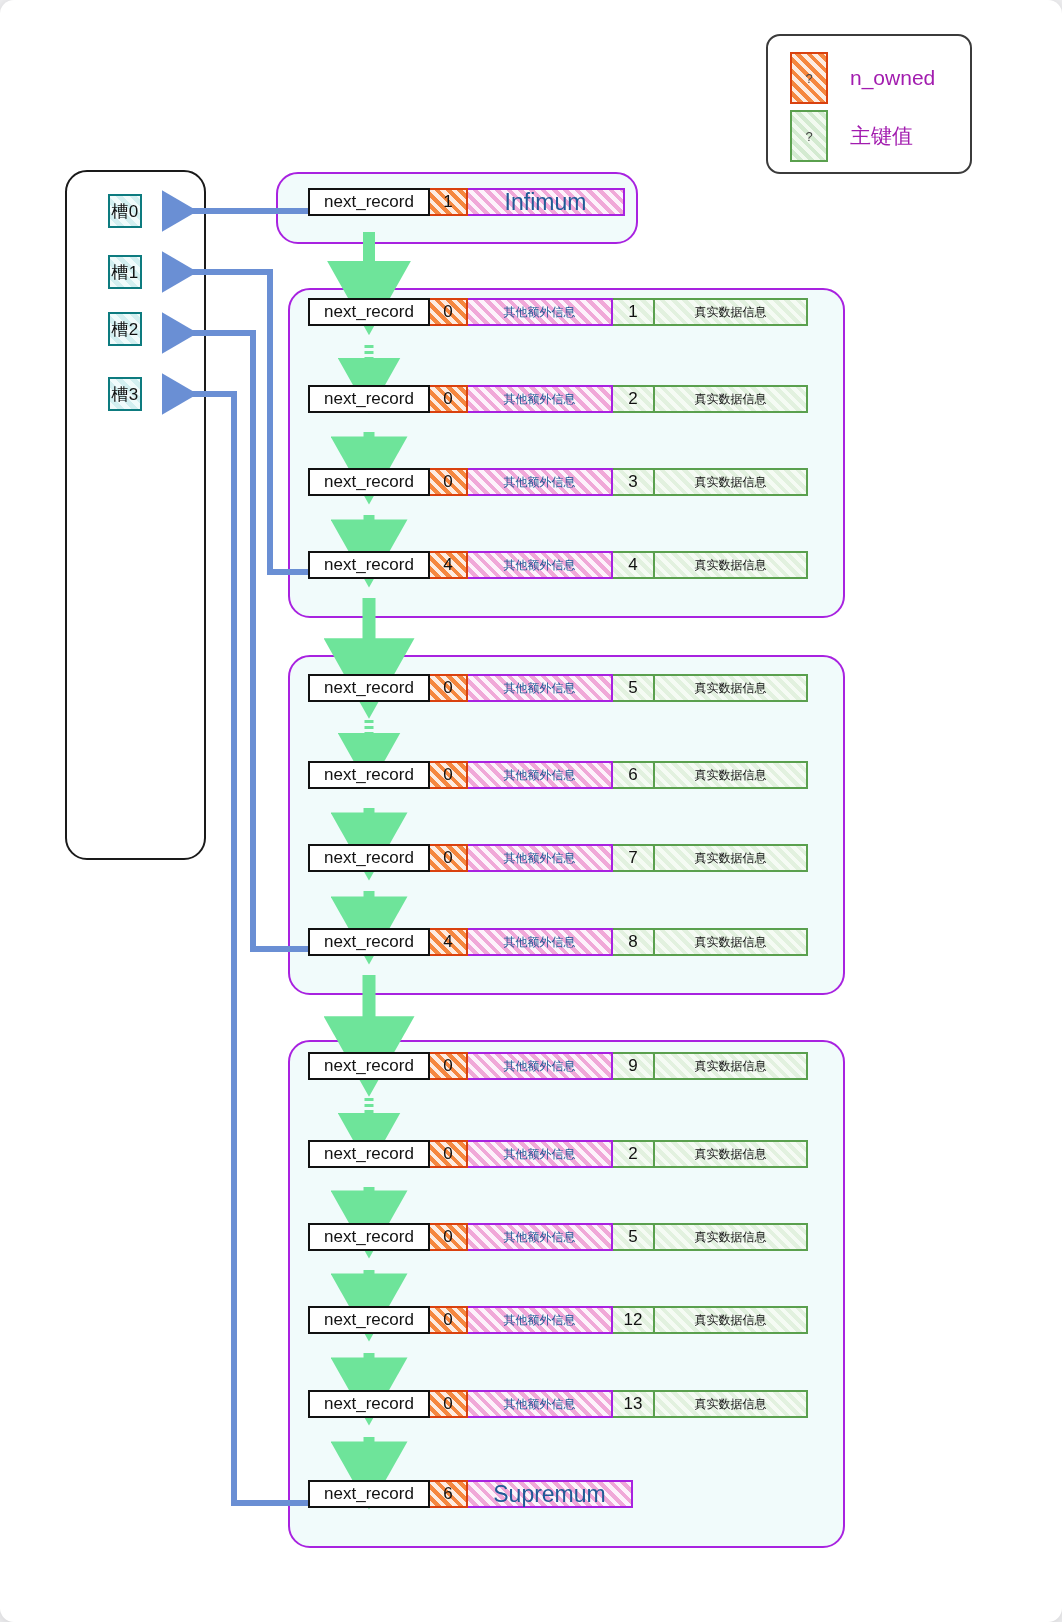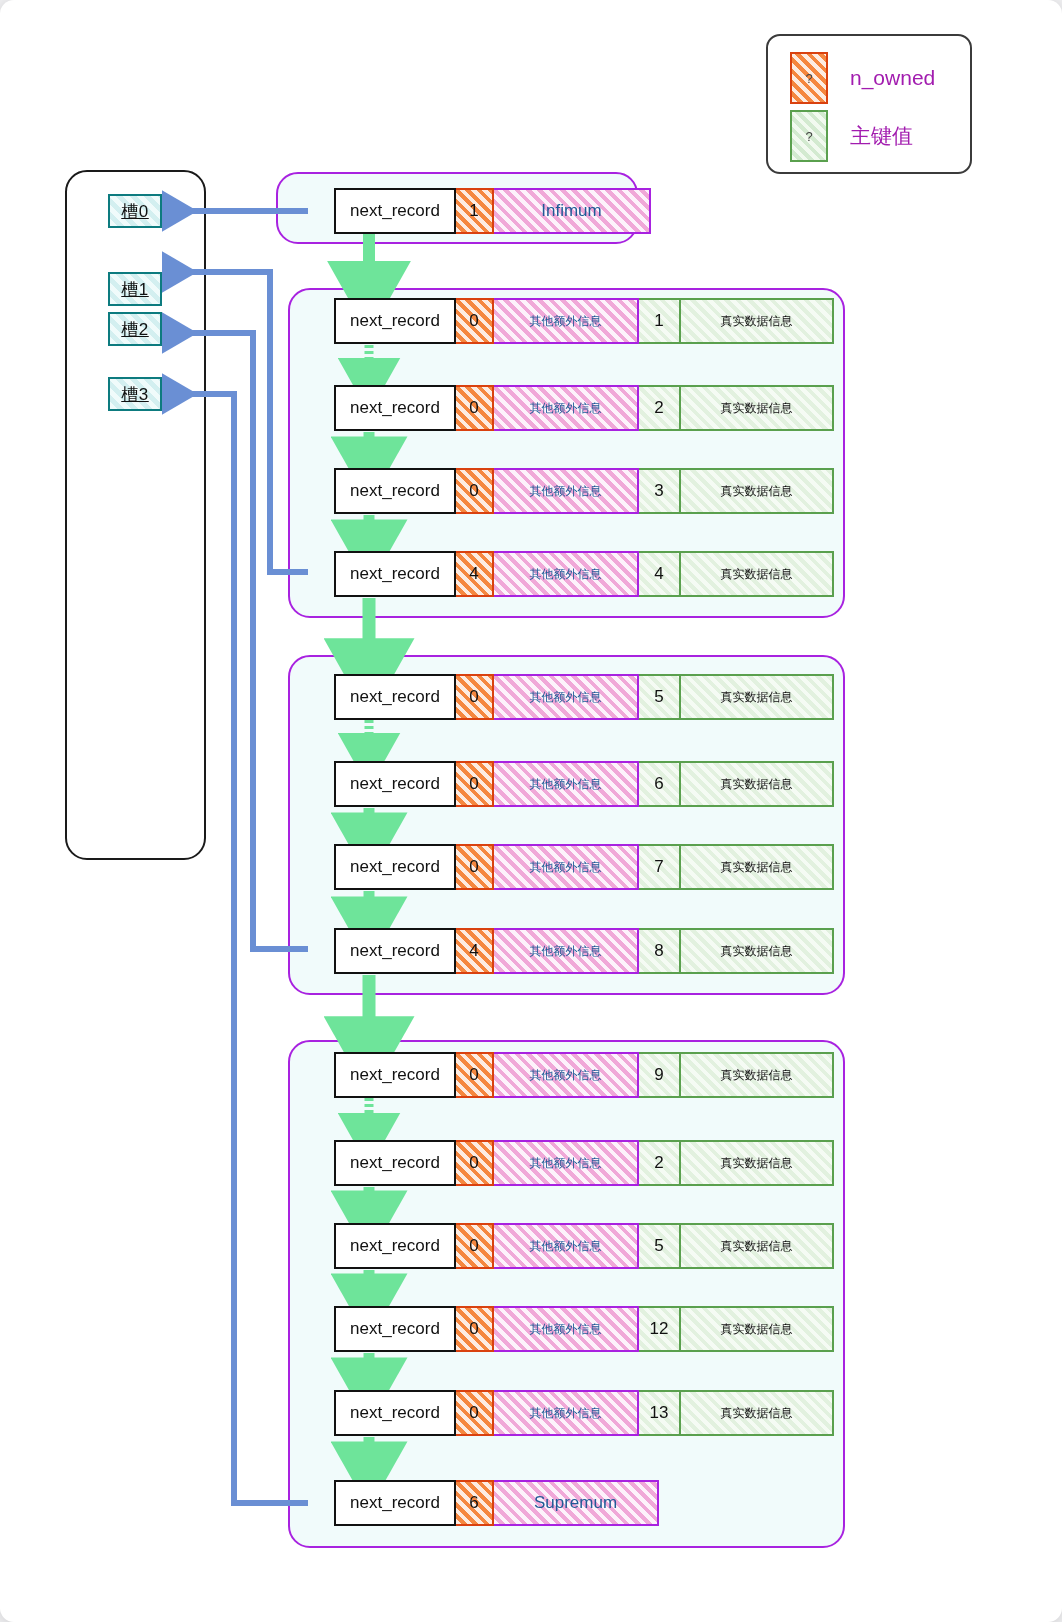--- a/index.html
+++ b/index.html
@@ -30,52 +30,52 @@
     background:repeating-linear-gradient(45deg,#f2faf0 0 4px,#d3ead0 4px 8px);}
   .legend-label{margin-left:22px;font-size:21px;color:#a21caf;white-space:nowrap;}
 
   
   .dir-box{
     position:absolute;left:65px;top:170px;width:141px;height:690px;
     border:2.5px solid #1a1a1a;border-radius:22px;background:transparent;
     box-sizing:border-box;
   }
   .slot{
-    position:absolute;width:54px;height:34px;box-sizing:border-box;
+    position:absolute;width:34px;height:34px;box-sizing:border-box;
     border:2.5px solid #0d7b7f;
     background:repeating-linear-gradient(45deg,#f0fbfb 0 5px,#d3eff0 5px 10px);
     display:flex;align-items:center;justify-content:center;
-    font-size:17px;color:#111;letter-spacing:.5px;text-decoration:underline;
+    font-size:17px;color:#111;letter-spacing:.5px;
   }
 
   
   .group{
     position:absolute;box-sizing:border-box;
     border:2px solid #a822e0;border-radius:22px;
     background:#f1fbfb;
   }
 
   
-  .rec{position:absolute;height:46px;display:flex;align-items:stretch;margin-left:26px;}
+  .rec{position:absolute;height:28px;display:flex;align-items:stretch;}
   .cell{box-sizing:border-box;display:flex;align-items:center;justify-content:center;
         font-size:17px;white-space:nowrap;}
   .c-next{width:122px;border:2.5px solid #111;background:#fff;color:#111;}
   .c-owned{width:38px;border:2.5px solid #d9410f;border-left:none;
     background:repeating-linear-gradient(45deg,#fdece2 0 4px,#f5873f 4px 8px);
     color:#111;font-size:17px;}
   .c-extra{width:145px;border:2px solid #a822e0;border-left:none;
     background:repeating-linear-gradient(45deg,#fdf2fb 0 4px,#f0a8d8 4px 8px);
     color:#1f5a96;font-size:12px;}
   .c-key{width:42px;border:2px solid #5aa04e;border-left:none;
     background:repeating-linear-gradient(45deg,#f5fbf4 0 4px,#e2f1df 4px 8px);
     color:#111;}
   .c-data{width:153px;border:2px solid #5aa04e;border-left:none;
     background:repeating-linear-gradient(45deg,#f5fbf4 0 4px,#e2f1df 4px 8px);
     color:#111;font-size:12px;}
-  .c-sup{border-left:none;color:#1f5a96;font-size:17px;}
+  .c-sup{border-left:none;color:#1f5a96;font-size:23px;}
 </style>
 </head>
 <body>
 
 <div id="canvas">
 
   <div class="legend">
     <div class="legend-row" style="left:22px;top:16px;">
       <div class="legend-swatch sw-orange">
           <span>?</span>
@@ -85,21 +85,21 @@
     <div class="legend-row" style="left:22px;top:74px;">
       <div class="legend-swatch sw-green">
           <span>?</span>
         </div>
       <div class="legend-label">主键值</div>
     </div>
   </div>
 
   <div class="dir-box"></div>
   <div class="slot" style="left:108px;top:194px;">槽0</div>
-  <div class="slot" style="left:108px;top:272px;">槽1</div>
+  <div class="slot" style="left:108px;top:255px;">槽1</div>
   <div class="slot" style="left:108px;top:312px;">槽2</div>
   <div class="slot" style="left:108px;top:377px;">槽3</div>
 
   <div class="group" style="left:276px;top:172px;width:362px;height:72px;"></div>
   <div class="group" style="left:288px;top:288px;width:557px;height:330px;"></div>
   <div class="group" style="left:288px;top:655px;width:557px;height:340px;"></div>
   <div class="group" style="left:288px;top:1040px;width:557px;height:508px;"></div>
 
   <svg id="wires" viewBox="0 0 1062 1622">
     <defs>

